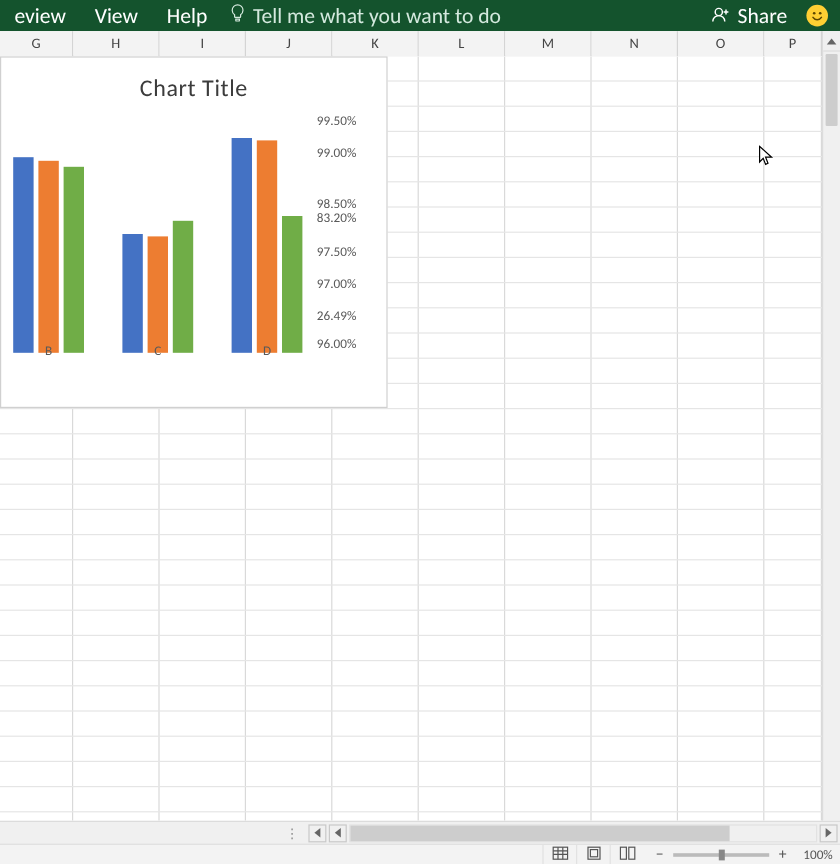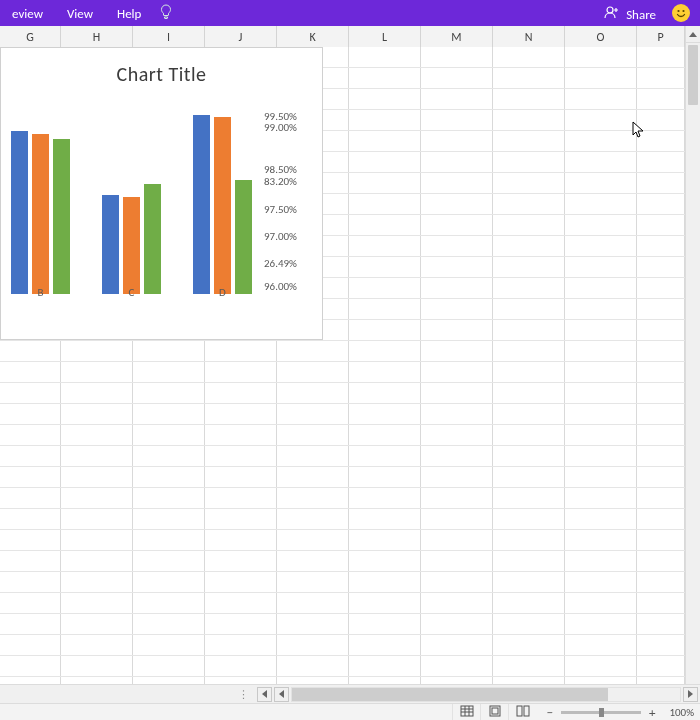--- a/index.html
+++ b/index.html
@@ -1,25 +1,25 @@
 <!DOCTYPE html>
 <html><head>
 <meta charset="utf-8">
 <style>
   * { box-sizing: border-box; margin: 0; padding: 0; font-family: "Segoe UI", Calibri, Arial, sans-serif; }
   html, body { width: 700px; height: 720px; overflow: hidden; background: #fff; }
 
   
   .ribbon {
     height: 26px;
-    background: #6d28d9;
+    background: #14532d;
     color: #fff;
     display: flex;
     align-items: center;
-    font-size: 13px;
+    font-size: 18px;
   }
   .ribbon .menu-item { padding: 4px 12px; cursor: pointer; }
   .ribbon .tell-me-wrap { display: flex; align-items: center; gap: 6px; margin-left: 6px; cursor: text; color: #d4e9de; }
   .ribbon .spacer { flex: 1; }
   .ribbon .share { display: flex; align-items: flex-end; gap: 6px; padding: 4px 10px; cursor: pointer; }
   .ribbon .smiley { width: 18px; height: 18px; border-radius: 50%; background: #ffcf33; display: flex; align-items: center; justify-content: center; margin: 0 10px 0 6px; cursor: pointer; }
   .ribbon .smiley svg { width: 14px; height: 14px; }
 
   
   .col-headers {
@@ -108,20 +108,21 @@
 <div class="ribbon">
   <div class="menu-item">eview</div>
   <div class="menu-item">View</div>
   <div class="menu-item">Help</div>
   <div class="tell-me-wrap">
     <span>
       <svg width="14" height="16" viewBox="0 0 14 16">
           <path d="M7 1c-2.5 0-4.5 2-4.5 4.5 0 1.6.9 3 2 3.8V11c0 .3.2.5.5.5h4c.3 0 .5-.2.5-.5V9.3c1.1-.8 2-2.2 2-3.8C11.5 3 9.5 1 7 1zm-1.5 12h3v1c0 .3-.2.5-.5.5h-2c-.3 0-.5-.2-.5-.5v-1z" fill="none" stroke="#d4e9de" stroke-width="1"></path>
         </svg>
     </span>
+    <span>Tell me what you want to do</span>
   </div>
   <div class="spacer"></div>
   <div class="share">
     <span>
       <svg width="16" height="14" viewBox="0 0 16 14">
           <circle cx="6" cy="5" r="3" fill="none" stroke="#fff" stroke-width="1.2"></circle>
           <path d="M1 13c0-2.8 2.2-5 5-5s5 2.2 5 5" fill="none" stroke="#fff" stroke-width="1.2"></path>
           <path d="M12 3v4M10 5h4" stroke="#fff" stroke-width="1.2"></path>
         </svg>
     </span>
@@ -199,21 +200,21 @@
       <div class="bar" style="left: 27px; height: 159.6px; background: rgb(237, 125, 49);"></div>
       <div class="bar" style="left: 48px; height: 155.257px; background: rgb(112, 173, 71);"></div>
       <div class="bar" style="left: 97px; height: 98.8px; background: rgb(68, 114, 196);"></div>
       <div class="bar" style="left: 118px; height: 96.9px; background: rgb(237, 125, 49);"></div>
       <div class="bar" style="left: 139px; height: 109.657px; background: rgb(112, 173, 71);"></div>
       <div class="bar" style="left: 188px; height: 178.6px; background: rgb(68, 114, 196);"></div>
       <div class="bar" style="left: 209px; height: 176.7px; background: rgb(237, 125, 49);"></div>
       <div class="bar" style="left: 230px; height: 114px; background: rgb(112, 173, 71);"></div>
     </div>
   <div class="y2-axis" id="y2-axis">
-      <div class="y2-tick" style="top: 16px;">99.50%</div>
+      <div class="y2-tick" style="top: 0px;">99.50%</div>
       <div class="y2-tick" style="top: 27.1429px;">99.00%</div>
       <div class="y2-tick" style="top: 69px;">98.50%</div>
       <div class="y2-tick" style="top: 81.4286px;">83.20%</div>
       <div class="y2-tick" style="top: 108.571px;">97.50%</div>
       <div class="y2-tick" style="top: 135.714px;">97.00%</div>
       <div class="y2-tick" style="top: 162.857px;">26.49%</div>
       <div class="y2-tick" style="top: 186px;">96.00%</div>
     </div>
   <div id="x-cats"></div>
 <div class="x-cat" style="left: 9.5px;">B</div>

